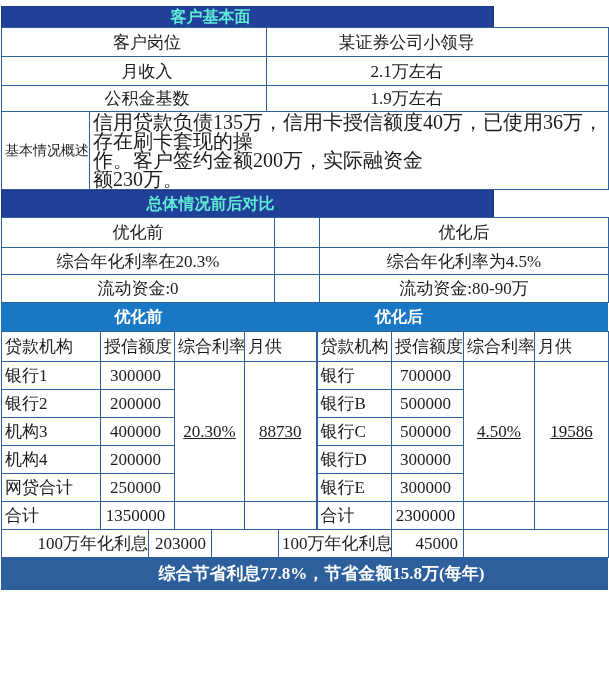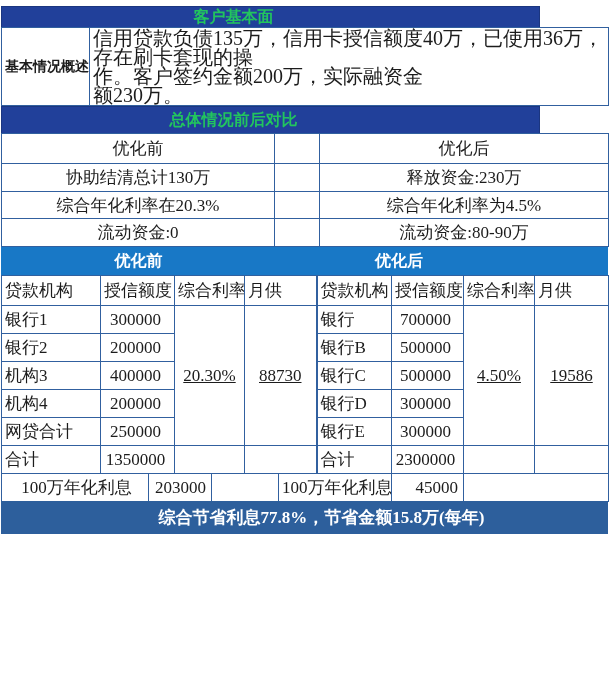--- a/index.html
+++ b/index.html
@@ -5,40 +5,40 @@
   * { box-sizing: border-box; margin: 0; padding: 0; }
   html,body { background:#ffffff; }
   body {
     width:609px; height:683px; overflow:hidden;
     font-family:"Liberation Serif","DejaVu Serif",serif;
     color:#1c1c1c;
   }
   .sheet { width:609px; padding:6px 1px 0 1px; }
 
   .titlebar {
-    width:539px; background:#21409a; color:#22c55e;
+    width:493px; background:#21409a; color:#5eead4;
     font-weight:bold; font-size:16px;
     display:flex; align-items:center; justify-content:center;
     padding-right:74px; 
     border:1px solid #1b3680;
   }
   .titlebar.s1 { height:22px; }
   .titlebar.s2, .titlebar.s3 { height:28px; }
 
   table { border-collapse:collapse; table-layout:fixed; width:607px; margin-top:-1px; }
   td {
     border:1px solid #31609f; overflow:hidden; white-space:nowrap;
     font-size:17px; vertical-align:middle; height:28px;
   }
 
   
   .t1 td.label { text-align:center; padding-left:26px; height:29px; }
   .t1 td.value { text-align:center; padding-right:62px; height:29px; }
   .t1 tr.r3 td { height:26px; }
-  .t1 td.sumlabel { font-size:14px; text-align:left; padding-left:3px; height:58px;font-weight:bold; }
+  .t1 td.sumlabel { font-size:14px; text-align:left; padding-left:3px; height:58px; }
   .t1 td.sumtext  {
     font-size:20px; line-height:19px; text-align:left;
     white-space:pre-wrap; padding:1px 2px 0 3px; height:58px; vertical-align:top;
   }
 
   
   .t2 td { text-align:center; }
   .t2 tr.hd td { height:30px; }
   .t2 tr.r2 td, .t2 tr.r3 td { height:27px; }
 
@@ -52,40 +52,60 @@
   .blueband .bb-right { width:248px; text-align:center; }
 
   
   .t3 tr.hd td { height:30px; text-align:left; padding-left:3px; }
   .t3 td.name { text-align:left; padding-left:3px; }
   .t3 td.num  { text-align:center; padding-right:4px; }
   .t3 td.merged { text-align:center;text-decoration:underline; }
   .t3 td.divL { border-left:2px solid #31609f; }
 
   
-  .t4 td.name { text-align:center; padding-left:3px; }
+  .t4 td.name { text-align:right; padding-left:3px; }
   .t4 td.num  { text-align:right; padding-right:5px; }
 
   .footerband {
     width:607px; height:33px; background:#2d5f9c; color:#ffffff;
     font-weight:bold; font-size:17px;
     display:flex; align-items:center; justify-content:center;
     padding-left:34px; margin-top:-1px;
     border:1px solid #2d5f9c;
   }
 </style>
 </head>
 <body>
 
 <div class="sheet">
 
   <div class="titlebar s1">
     <span>客户基本面</span>
   </div>
 
+  <table class="t1">
+    <colgroup>
+        <col style="width:265px">
+        <col style="width:342px">
+      </colgroup>
+    <tbody>
+        <tr>
+      <td class="label">客户岗位</td>
+      <td class="value">某证券公司小领导</td>
+    </tr>
+    <tr>
+      <td class="label">月收入</td>
+      <td class="value">2.1万左右</td>
+    </tr>
+    <tr class="r3">
+      <td class="label">公积金基数</td>
+      <td class="value">1.9万左右</td>
+    </tr>
+  </tbody>
+    </table>
 
   <table class="t1">
     <colgroup>
         <col style="width:88px">
         <col style="width:519px">
       </colgroup>
     <tbody>
         <tr>
       <td class="sumlabel">基本情况概述</td>
       <td class="sumtext">信用贷款负债135万，信用卡授信额度40万，已使用36万，存在刷卡套现的操
@@ -103,25 +123,20 @@
     <colgroup>
         <col style="width:273px">
         <col style="width:45px">
         <col style="width:289px">
       </colgroup>
     <tbody>
         <tr class="hd">
       <td>优化前</td>
       <td></td>
       <td>优化后</td>
-    </tr>
-    <tr>
-      <td>协助结清总计130万</td>
-      <td></td>
-      <td>释放资金:230万</td>
     </tr>
     <tr class="r3">
       <td>综合年化利率在20.3%</td>
       <td></td>
       <td>综合年化利率为4.5%</td>
     </tr>
     <tr>
       <td>流动资金:0</td>
       <td></td>
       <td>流动资金:80-90万</td>

